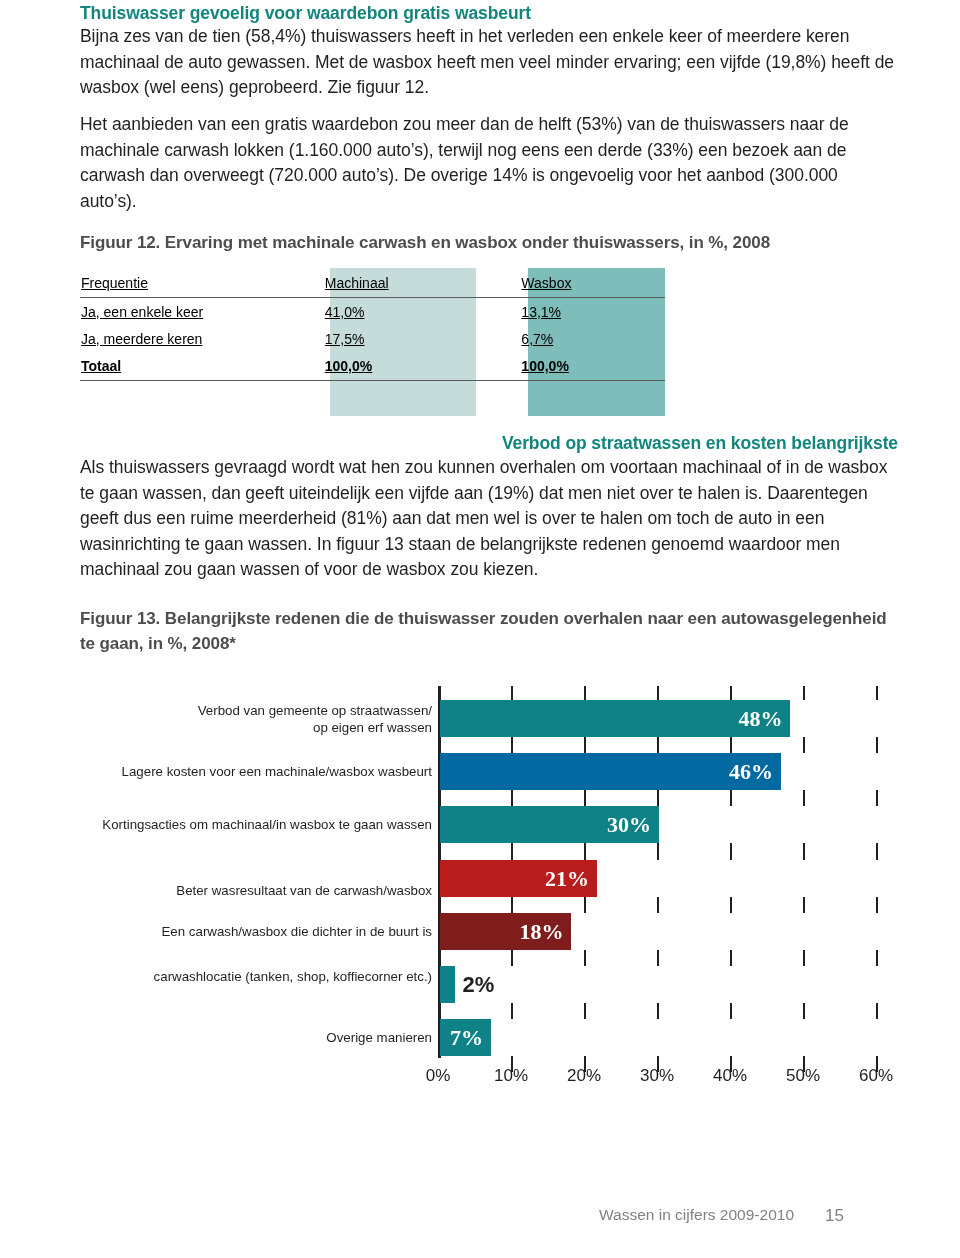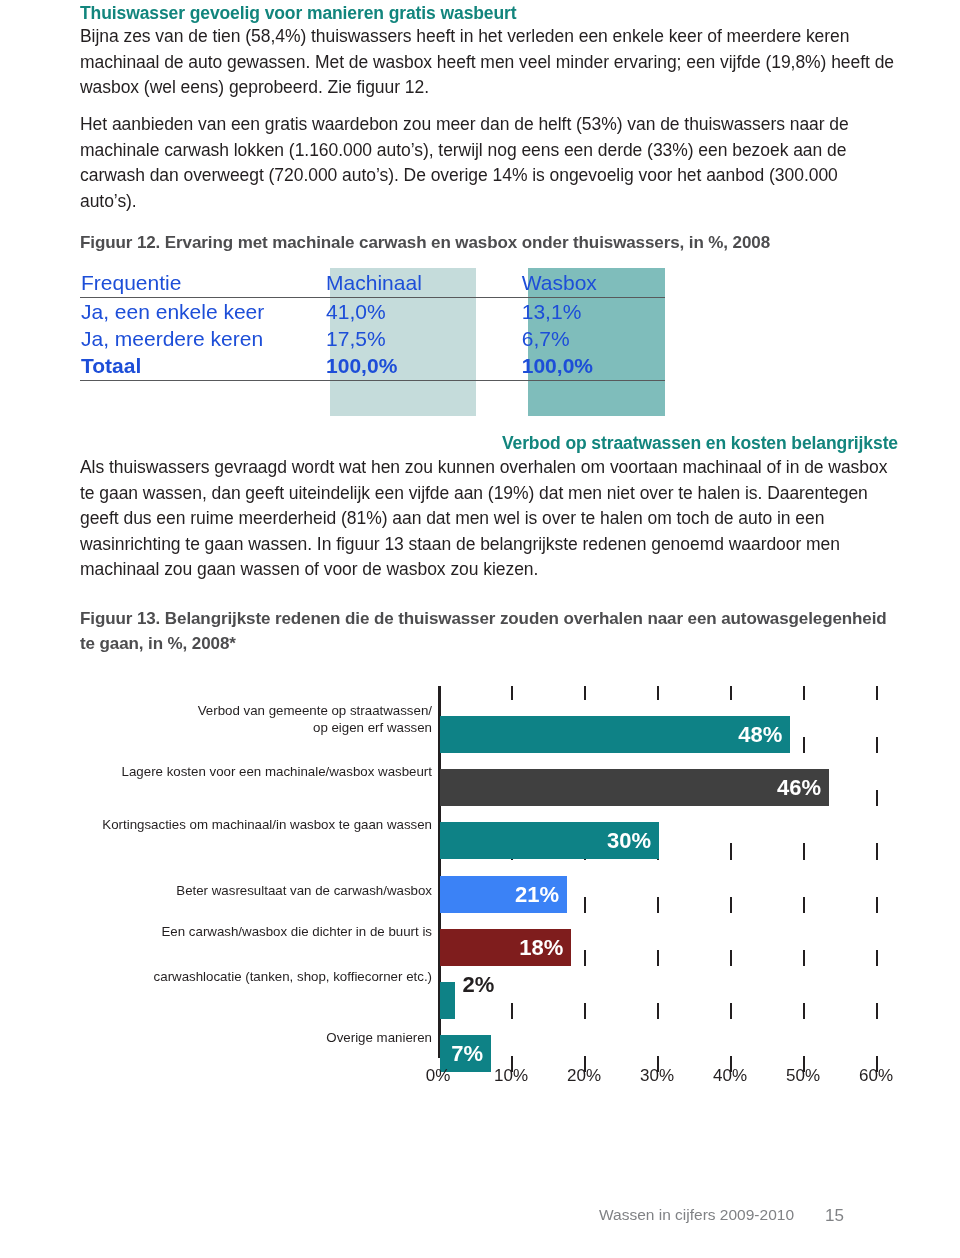--- a/index.html
+++ b/index.html
@@ -76,22 +76,23 @@
   }
   .colband.wasbox {
     left: 448px;
     width: 137px;
     background: #7fbdbb;
   }
   table.freq {
     position: relative;
     border-collapse: collapse;
     width: 585px;
-    font-size: 21px;
-    color: #1d4ed8;
+    font-size: 14px;
+    color: #000000;
+    text-decoration: underline;
   }
   table.freq td, table.freq th {
     padding: 0;
     height: 27px;
     vertical-align: middle;
     font-weight: normal;
     white-space: nowrap;
   }
   table.freq th.lbl, table.freq td.lbl {
     text-align: left;
@@ -139,23 +140,24 @@
     background: #231f20;
   }
   .bar-row {
     position: absolute;
     left: 0;
     height: 37px;
   }
   .bar {
     position: absolute;
     left: 2px;
-    top: 16px;
+    top: 0;
     height: 37px;
     background: #0e8286;
+    font-family: Liberation Serif, serif;
   }
   .bar-val {
     position: absolute;
     top: 0;
     height: 37px;
     line-height: 37px;
     font-size: 22px;
     font-weight: bold;
     color: #ffffff;
   }
@@ -206,21 +208,21 @@
     font-size: 17px;
     color: #808285;
   }
 </style>
 </head>
 <body>
 
 <div class="page">
 
   <div class="col" style="top:2px;">
-    <h2 class="section-head">Thuiswasser gevoelig voor manieren gratis wasbeurt</h2>
+    <h2 class="section-head">Thuiswasser gevoelig voor waardebon gratis wasbeurt</h2>
   </div>
 
   <div class="col" style="top:24px;">
     <p class="body">Bijna zes van de tien (58,4%) thuiswassers heeft in het verleden een enkele keer of meerdere keren machinaal de auto gewassen. Met de wasbox heeft men veel minder ervaring; een vijfde (19,8%) heeft de wasbox (wel eens) geprobeerd. Zie figuur 12.</p>
   </div>
 
   <div class="col" style="top:112px;">
     <p class="body">Het aanbieden van een gratis waardebon zou meer dan de helft (53%) van de thuiswassers naar de machinale carwash lokken (1.160.000 auto’s), terwijl nog eens een derde (33%) een bezoek aan de carwash dan overweegt (720.000 auto’s). De overige 14% is ongevoelig voor het aanbod (300.000 auto’s).</p>
   </div>
 
@@ -329,37 +331,37 @@
         </div>
         <div class="bar-row" style="top: 14px; width: 472px;">
           <div class="bar" style="width: 350.4px; background: rgb(14, 130, 134);">
             <div class="bar-val inside">48%</div>
           </div>
         </div>
         <div class="cat-label" style="top: 77.2px;">
           <div>Lagere kosten voor een machinale/wasbox wasbeurt</div>
         </div>
         <div class="bar-row" style="top: 67.2px; width: 472px;">
-          <div class="bar" style="width: 389px; background: #404040;">
+          <div class="bar" style="width: 341px; background: #0369a1;">
             <div class="bar-val inside">46%</div>
           </div>
         </div>
         <div class="cat-label" style="top: 130.4px;">
           <div>Kortingsacties om machinaal/in wasbox te gaan wassen</div>
         </div>
         <div class="bar-row" style="top: 120.4px; width: 472px;">
           <div class="bar" style="width: 219px; background: rgb(14, 130, 134);">
             <div class="bar-val inside">30%</div>
           </div>
         </div>
         <div class="cat-label" style="top: 196px;">
           <div>Beter wasresultaat van de carwash/wasbox</div>
         </div>
         <div class="bar-row" style="top: 173.6px; width: 472px;">
-          <div class="bar" style="width: 127px; background: #3b82f6;">
+          <div class="bar" style="width: 157px; background: #b91c1c;">
             <div class="bar-val inside">21%</div>
           </div>
         </div>
         <div class="cat-label" style="top: 236.8px;">
           <div>Een carwash/wasbox die dichter in de buurt is</div>
         </div>
         <div class="bar-row" style="top: 226.8px; width: 472px;">
           <div class="bar" style="width: 131.4px; background: #7f1d1d;">
             <div class="bar-val inside">18%</div>
           </div>

